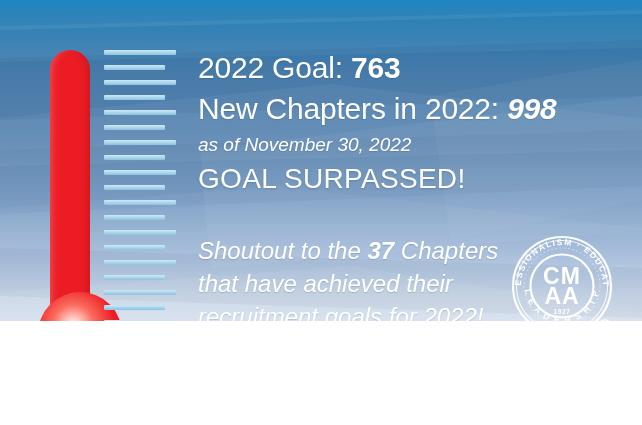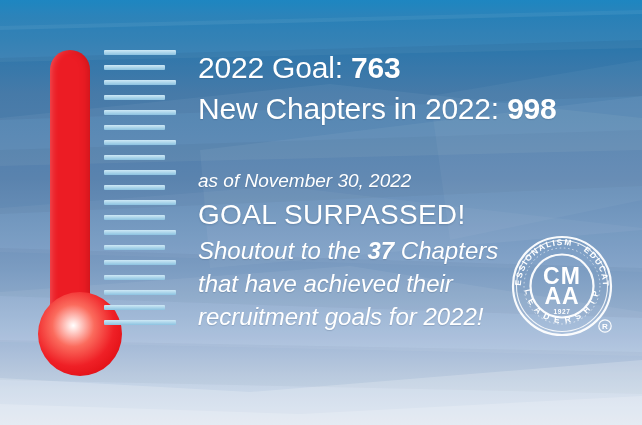--- a/index.html
+++ b/index.html
@@ -3,21 +3,21 @@
 <meta charset="utf-8">
 <style>
   html, body {
     margin: 0;
     padding: 0;
     background: #ffffff;
   }
   #graphic {
     position: relative;
     width: 642px;
-    height: 425px;
+    height: 321px;
     overflow: hidden;
     font-family: "Liberation Sans", sans-serif;
     background: linear-gradient(180deg,
         #0d7dbd 0%,
         #1d7ab4 4%,
         #4a80ae 22%,
         #5e88b4 42%,
         #7ea0c6 62%,
         #a8bedb 80%,
         #c9d7e8 92%,
@@ -104,29 +104,28 @@
   }
   .line-goal b { font-weight: 700; }
   .line-members {
     font-size: 30px;
     line-height: 42px;
     font-weight: 400;
     letter-spacing: -0.2px;
     text-shadow: 0 1px 1px rgba(20,50,80,0.18);
     white-space: nowrap;
   }
-  .line-members b { font-weight: 700; }
+  .line-members b { font-weight: 700; font-style: italic; }
   .line-asof {
     font-size: 19px;
     line-height: 30px;
     font-style: italic;
     font-weight: 400;
     text-shadow: 0 1px 1px rgba(20,50,80,0.18);
     white-space: nowrap;
-    margin-top: 36px;
   }
   .line-surpassed {
     font-size: 28px;
     line-height: 38px;
     font-weight: 400;
     letter-spacing: 0.3px;
     text-shadow: 0 1px 2px rgba(20,50,80,0.22);
     white-space: nowrap;
   }
   .shoutout {

